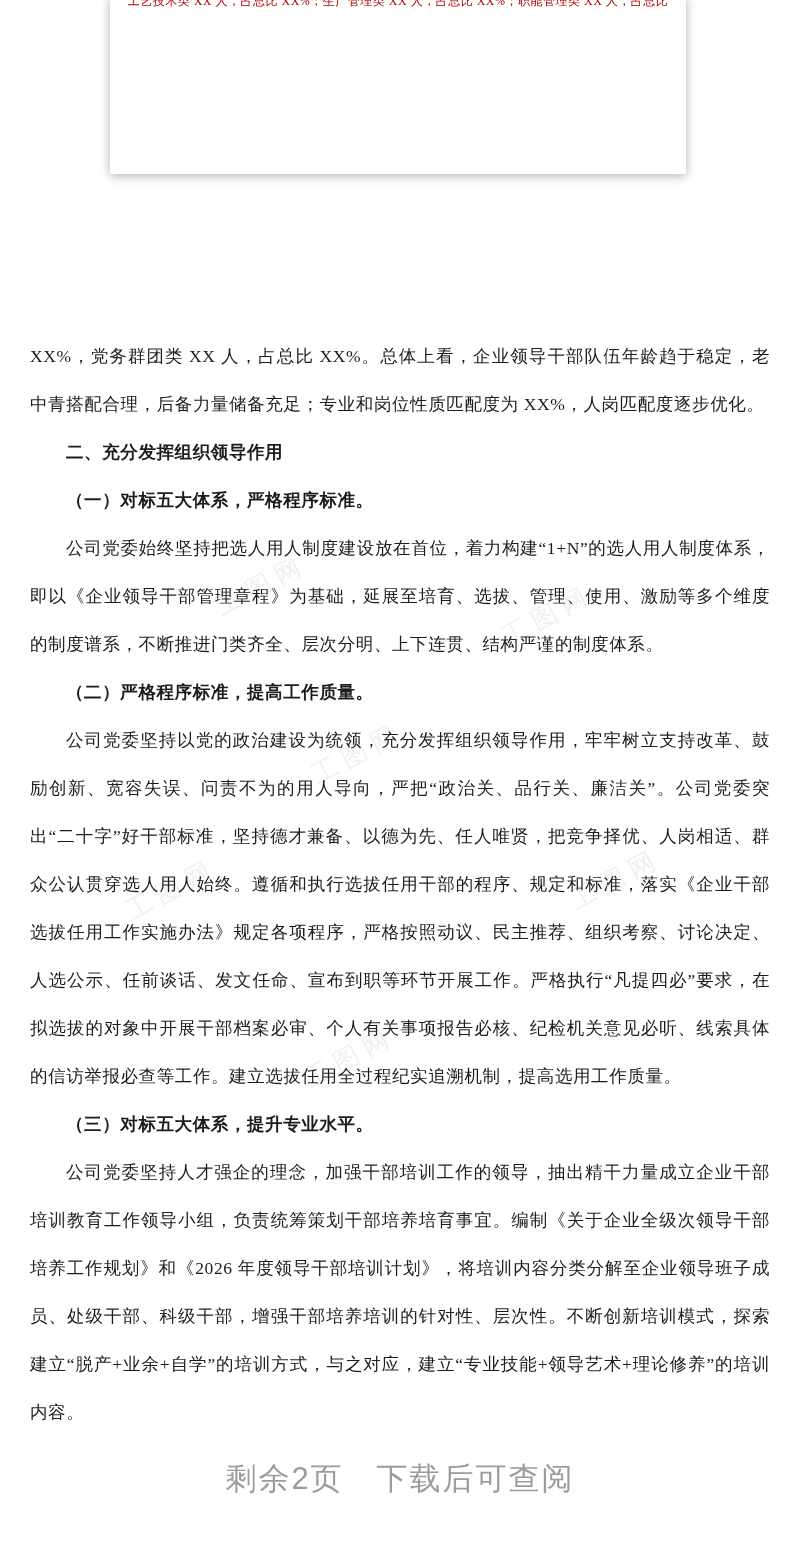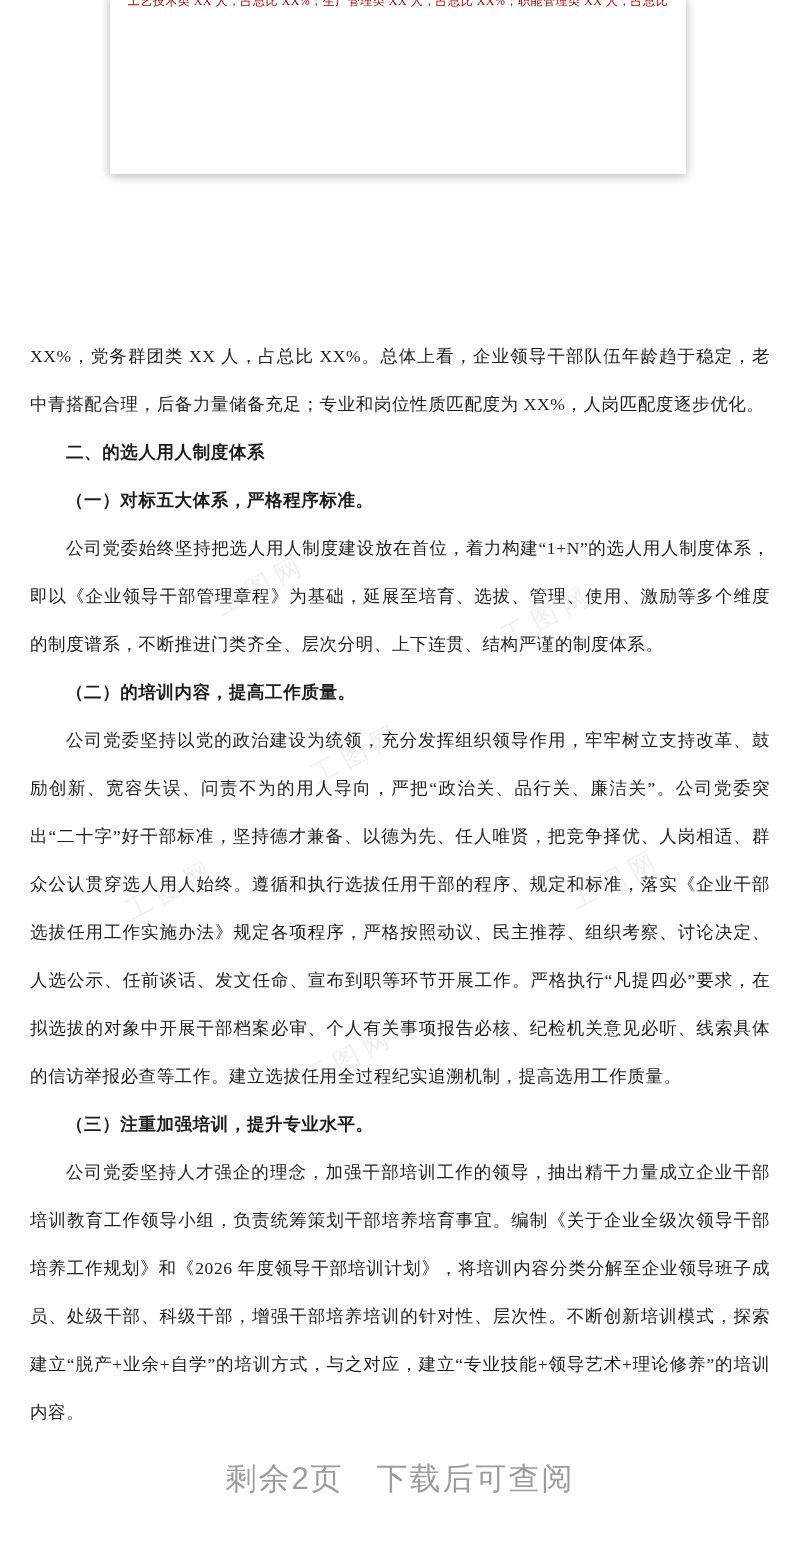--- a/index.html
+++ b/index.html
@@ -92,22 +92,22 @@
 
 <div class="watermark wm1">工图网</div>
 <div class="watermark wm2">工图网</div>
 <div class="watermark wm3">工图网</div>
 <div class="watermark wm4">工图网</div>
 <div class="watermark wm5">工图网</div>
 <div class="watermark wm6">工图网</div>
 
 <div class="doc">
     <p class="para">XX%，党务群团类 XX 人，占总比 XX%。总体上看，企业领导干部队伍年龄趋于稳定，老中青搭配合理，后备力量储备充足；专业和岗位性质匹配度为 XX%，人岗匹配度逐步优化。</p>
-    <p class="para heading indent">二、的选人用人制度体系</p>
+    <p class="para heading indent">二、充分发挥组织领导作用</p>
     <p class="para heading indent">（一）对标五大体系，严格程序标准。</p>
     <p class="para indent">公司党委始终坚持把选人用人制度建设放在首位，着力构建“1+N”的选人用人制度体系，即以《企业领导干部管理章程》为基础，延展至培育、选拔、管理、使用、激励等多个维度的制度谱系，不断推进门类齐全、层次分明、上下连贯、结构严谨的制度体系。</p>
-    <p class="para heading indent">（二）的培训内容，提高工作质量。</p>
+    <p class="para heading indent">（二）严格程序标准，提高工作质量。</p>
     <p class="para indent">公司党委坚持以党的政治建设为统领，充分发挥组织领导作用，牢牢树立支持改革、鼓励创新、宽容失误、问责不为的用人导向，严把“政治关、品行关、廉洁关”。公司党委突出“二十字”好干部标准，坚持德才兼备、以德为先、任人唯贤，把竞争择优、人岗相适、群众公认贯穿选人用人始终。遵循和执行选拔任用干部的程序、规定和标准，落实《企业干部选拔任用工作实施办法》规定各项程序，严格按照动议、民主推荐、组织考察、讨论决定、人选公示、任前谈话、发文任命、宣布到职等环节开展工作。严格执行“凡提四必”要求，在拟选拔的对象中开展干部档案必审、个人有关事项报告必核、纪检机关意见必听、线索具体的信访举报必查等工作。建立选拔任用全过程纪实追溯机制，提高选用工作质量。</p>
-    <p class="para heading indent">（三）注重加强培训，提升专业水平。</p>
+    <p class="para heading indent">（三）对标五大体系，提升专业水平。</p>
     <p class="para indent">公司党委坚持人才强企的理念，加强干部培训工作的领导，抽出精干力量成立企业干部培训教育工作领导小组，负责统筹策划干部培养培育事宜。编制《关于企业全级次领导干部培养工作规划》和《2026 年度领导干部培训计划》，将培训内容分类分解至企业领导班子成员、处级干部、科级干部，增强干部培养培训的针对性、层次性。不断创新培训模式，探索建立“脱产+业余+自学”的培训方式，与之对应，建立“专业技能+领导艺术+理论修养”的培训内容。</p>
   </div>
 
 <div class="footer-notice">剩余2页　下载后可查阅</div>
 
 </body></html>

